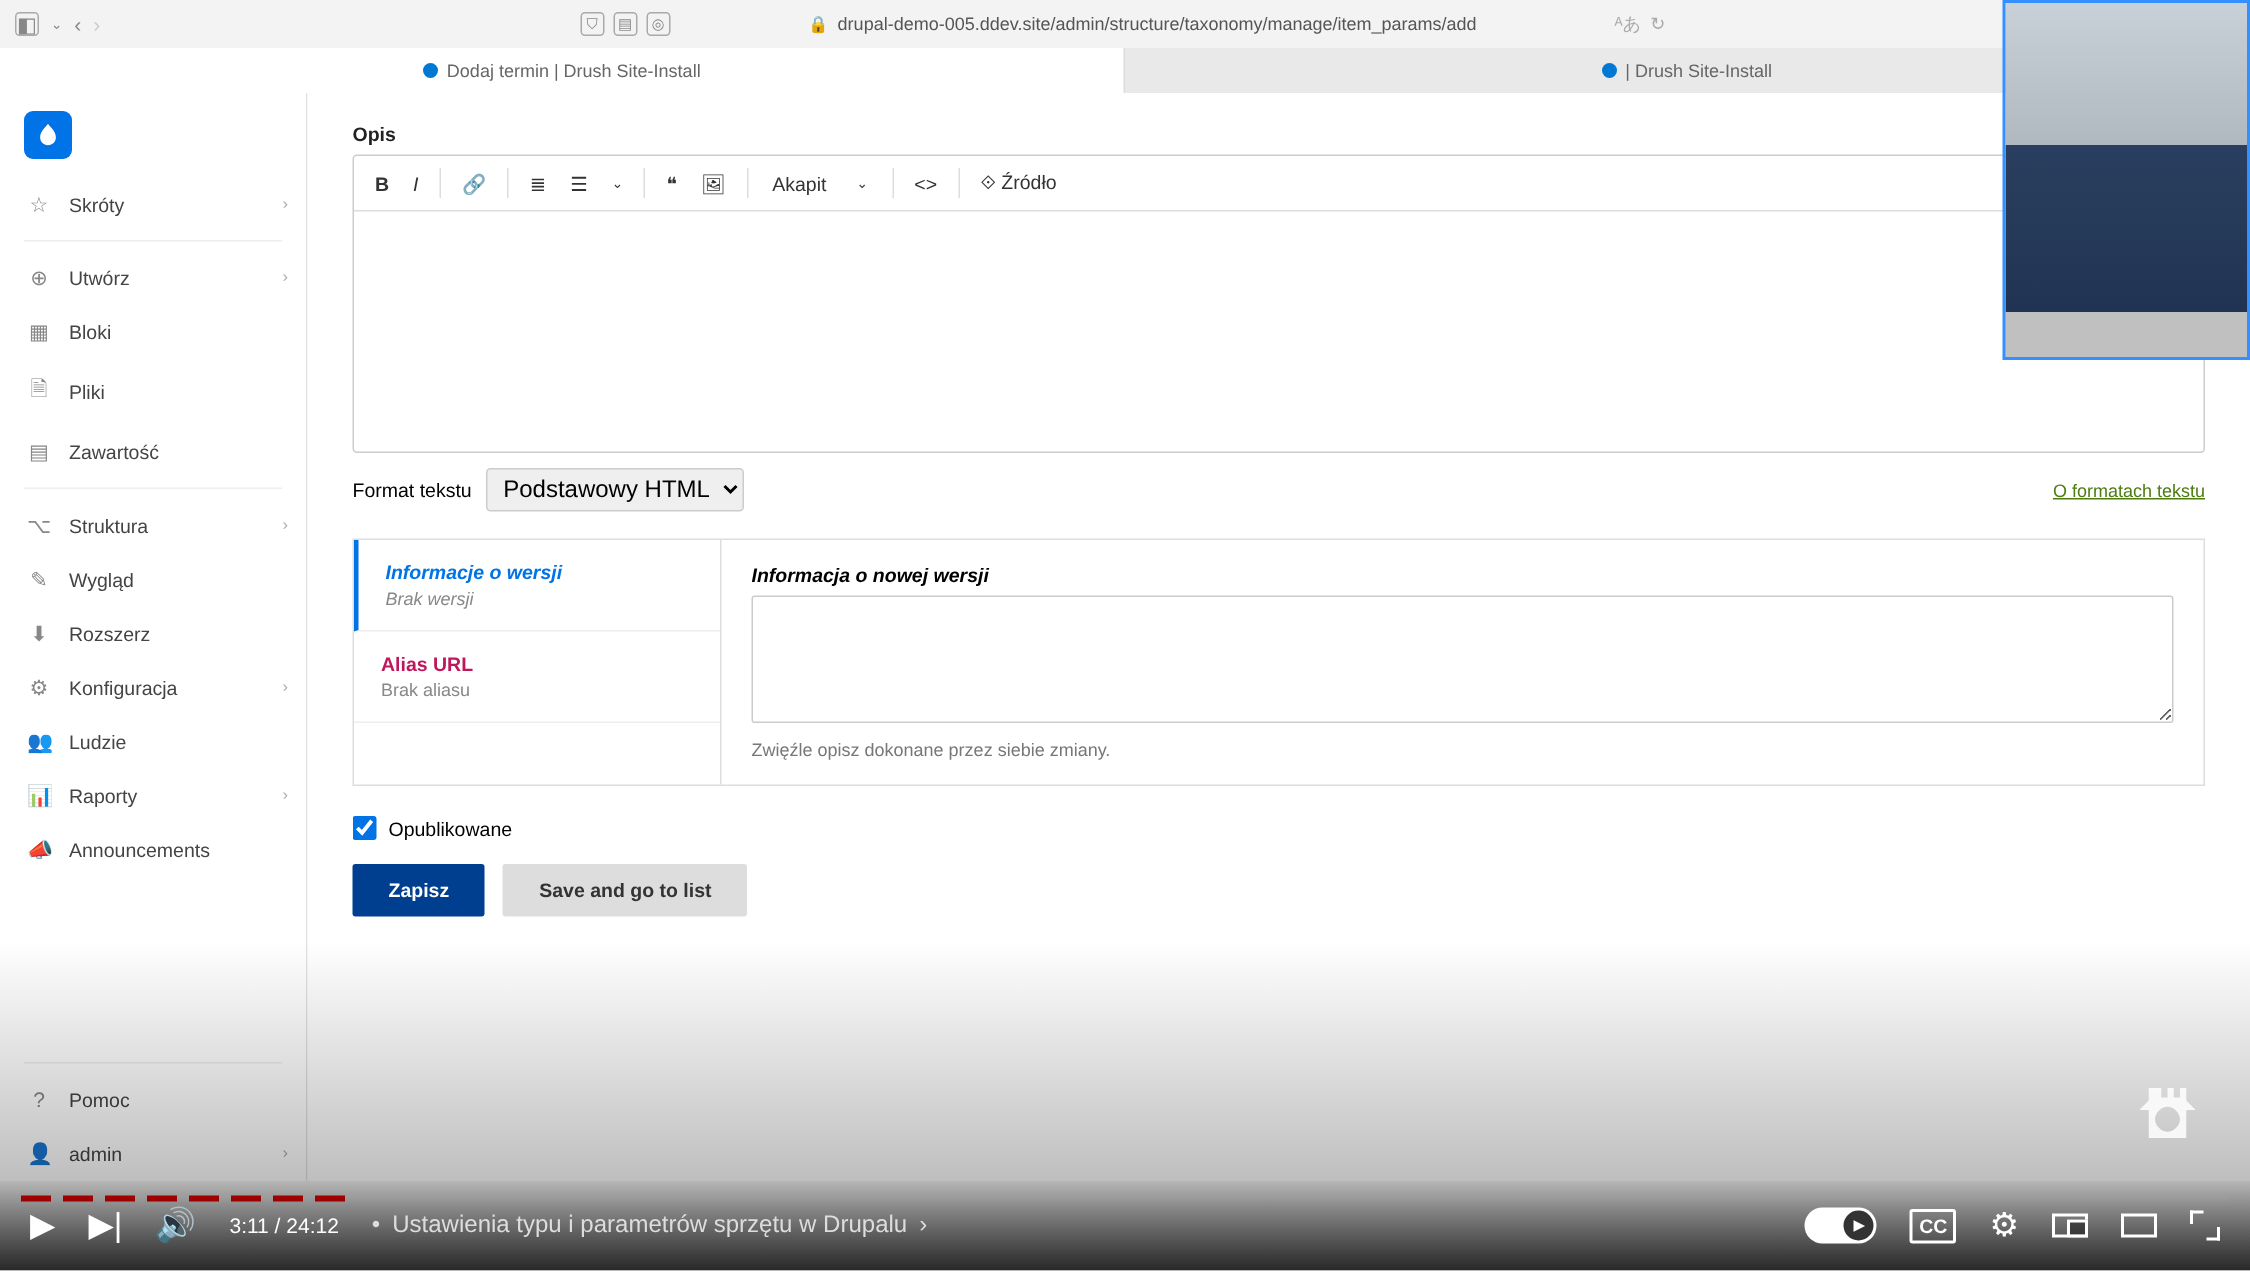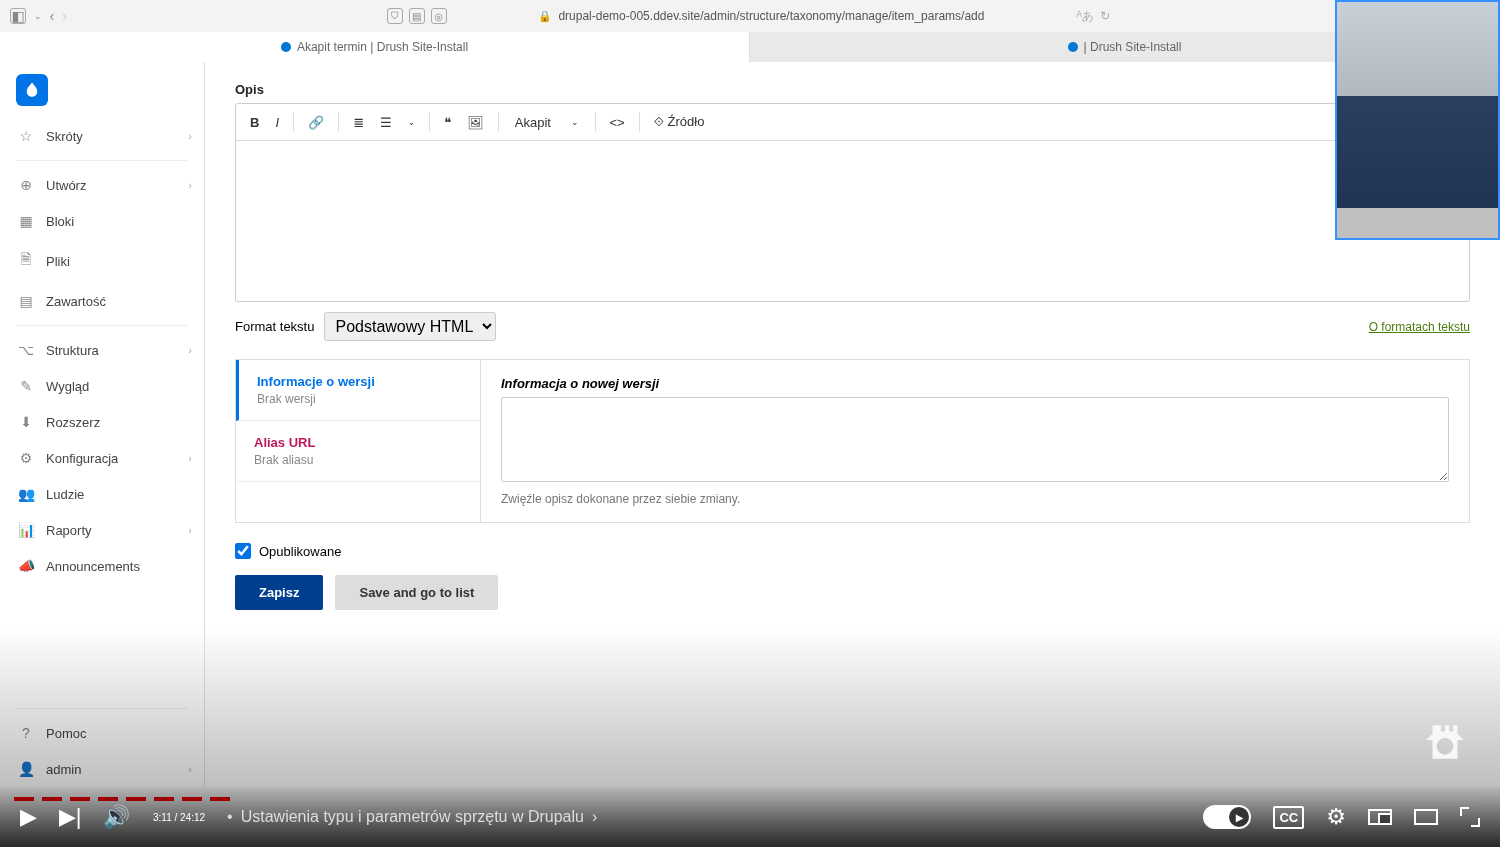--- a/index.html
+++ b/index.html
@@ -51,21 +51,21 @@
 
 
 .details { border: 1px solid #ddd; border-radius: 3px; margin-top: 20px; }
 .details summary { padding: 12px 16px; font-size: 14px; font-weight: 600; cursor: pointer; list-style: none; display: flex; align-items: center; gap: 8px; }
 .details summary::before { content: "⌄"; font-size: 14px; color: #555; }
 
 
 .vtabs { display: flex; margin-top: 16px; border: 1px solid #ddd; }
 .vtabs-list { width: 245px; border-right: 1px solid #ddd; }
 .vtab { padding: 14px 18px; cursor: pointer; border-bottom: 1px solid #eee; }
-.vtab.active { border-left: 3px solid #0073e6; }
+.vtab.active { border-left: 3px solid #0073e6; font-style: italic; }
 .vtab .t-title { font-size: 13px; font-weight: 600; color: #0073e6; }
 .vtab .t-sub { font-size: 12px; color: #888; margin-top: 3px; }
 .vtab:not(.active) .t-title { color: #be185d; }
 .vtabs-body { flex: 1; padding: 16px 20px; }
 .vtabs-body .label2 { font-size: 13px; font-weight: 600; margin-bottom: 6px; display: block; font-style: italic; }
 .vtabs-body textarea { width: 100%; height: 85px; border: 1px solid #ccc; border-radius: 2px; padding: 6px; resize: vertical; }
 .vtabs-body .help { font-size: 12px; color: #777; margin-top: 6px; }
 
 
 .pub-row { margin-top: 20px; display: flex; align-items: center; gap: 8px; font-size: 13px; }
@@ -79,21 +79,21 @@
 
 .webcam { position: absolute; top: 0; right: 0; width: 165px; height: 240px; background: linear-gradient(180deg, #c8d0d8 0%, #b0b8c0 40%, #2a3f5f 40%, #1e3050 100%); border: 2px solid #3590ff; z-index: 100; }
 .webcam::after { content:""; position:absolute; bottom:0; left:0; right:0; height:30px; background:#c0c0c0; }
 
 
 .player { position: absolute; bottom: 0; left: 0; right: 0; height: 60px; background: linear-gradient(180deg, rgba(0,0,0,0) 0%, rgba(0,0,0,0.75) 100%); display: flex; align-items: center; padding: 0 20px; gap: 20px; color: #fff; z-index: 50; }
 .progress { position: absolute; bottom: 46px; left: 14px; right: 14px; height: 4px; background: rgba(255,255,255,0.35); }
 .progress .dashes { position:absolute; left:0; top:0; height:100%; width:15%; background: repeating-linear-gradient(90deg, #ff0000 0 20px, transparent 20px 28px); }
 .player .left-ctrl, .player .right-ctrl { display: flex; align-items: center; gap: 22px; }
 .player .title { font-size: 16px; color: #ddd; display:flex; align-items:center; gap:8px;}
-.player .time { font-size: 10px; }
+.player .time { font-size: 14px; }
 .p-icon { font-size: 22px; cursor: pointer; }
 .pill { width: 48px; height: 24px; background: #fff; border-radius: 12px; display:flex; align-items:center; justify-content:flex-end; padding:2px;}
 .pill .knob { width:20px; height:20px; background:#333; border-radius:50%; display:flex; align-items:center; justify-content:center; color:#fff; font-size:10px;}
 .cc-box { border: 2px solid #fff; padding: 2px 4px; font-size: 13px; font-weight: bold; border-radius:2px;}
 .rect-icon { width: 24px; height: 16px; border: 2px solid #fff; position:relative; }
 .rect-icon.mini::after { content:""; position:absolute; right:-2px; bottom:-2px; width:10px; height:8px; border:2px solid #fff; background:rgba(0,0,0,0.4);}
 .fs-icon { width:20px; height:20px; position:relative;}
 .fs-icon::before,.fs-icon::after{content:"";position:absolute;width:7px;height:7px;border:2px solid #fff;}
 .fs-icon::before{top:0;left:0;border-right:none;border-bottom:none;}
 .fs-icon::after{bottom:0;right:0;border-left:none;border-top:none;}
@@ -123,21 +123,21 @@
     <span style="width:80px;"></span>
     <span style="color:#aaa;">ᴬあ</span>
     <span style="color:#aaa;">↻</span>
   </div>
   <div style="width:60px;"></div>
 </div>
 
 <div class="tab-bar">
   <div class="tab active">
     <span class="drup-dot"></span>
-    <span>Akapit termin | Drush Site-Install</span>
+    <span>Dodaj termin | Drush Site-Install</span>
   </div>
   <div class="tab">
     <span class="drup-dot"></span>
     <span>| Drush Site-Install</span>
   </div>
 </div>
 
 <div class="app">
 
   <div class="sidebar">

